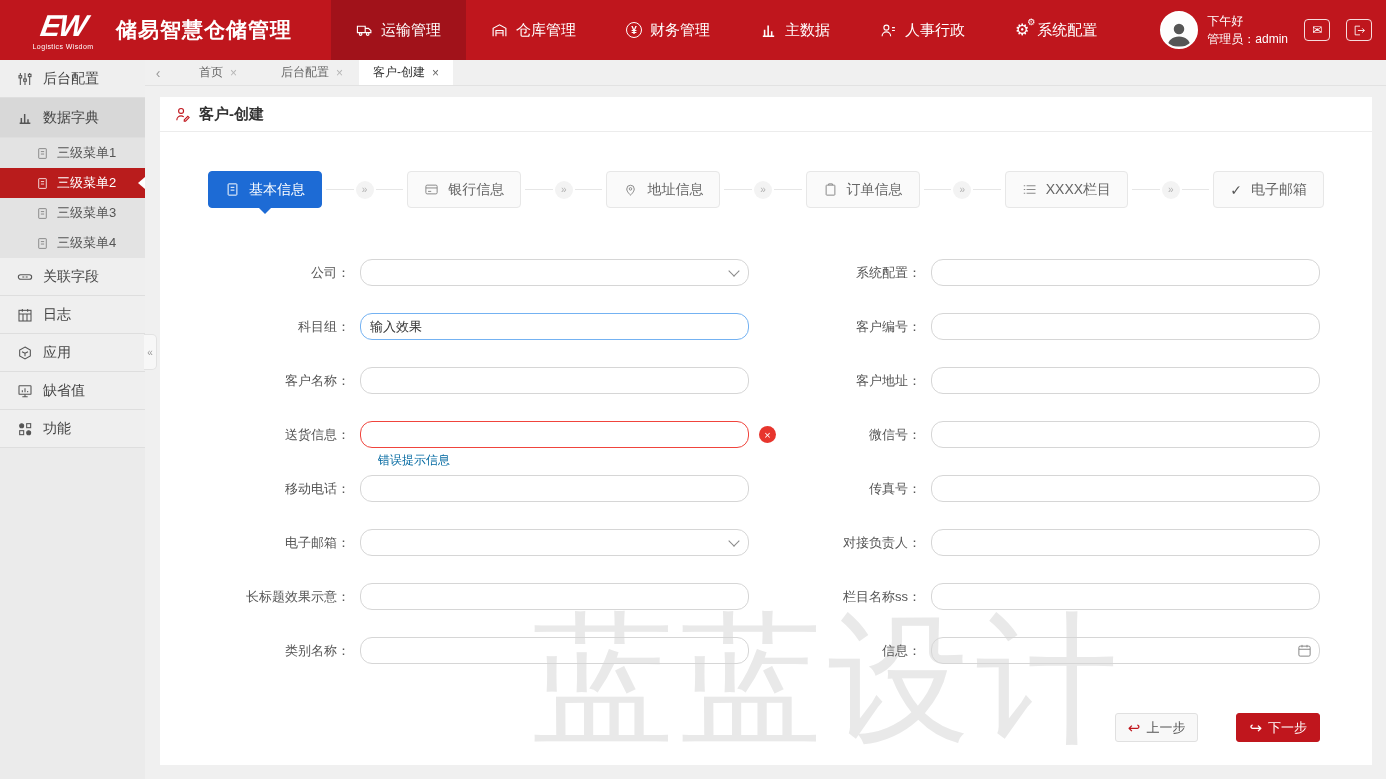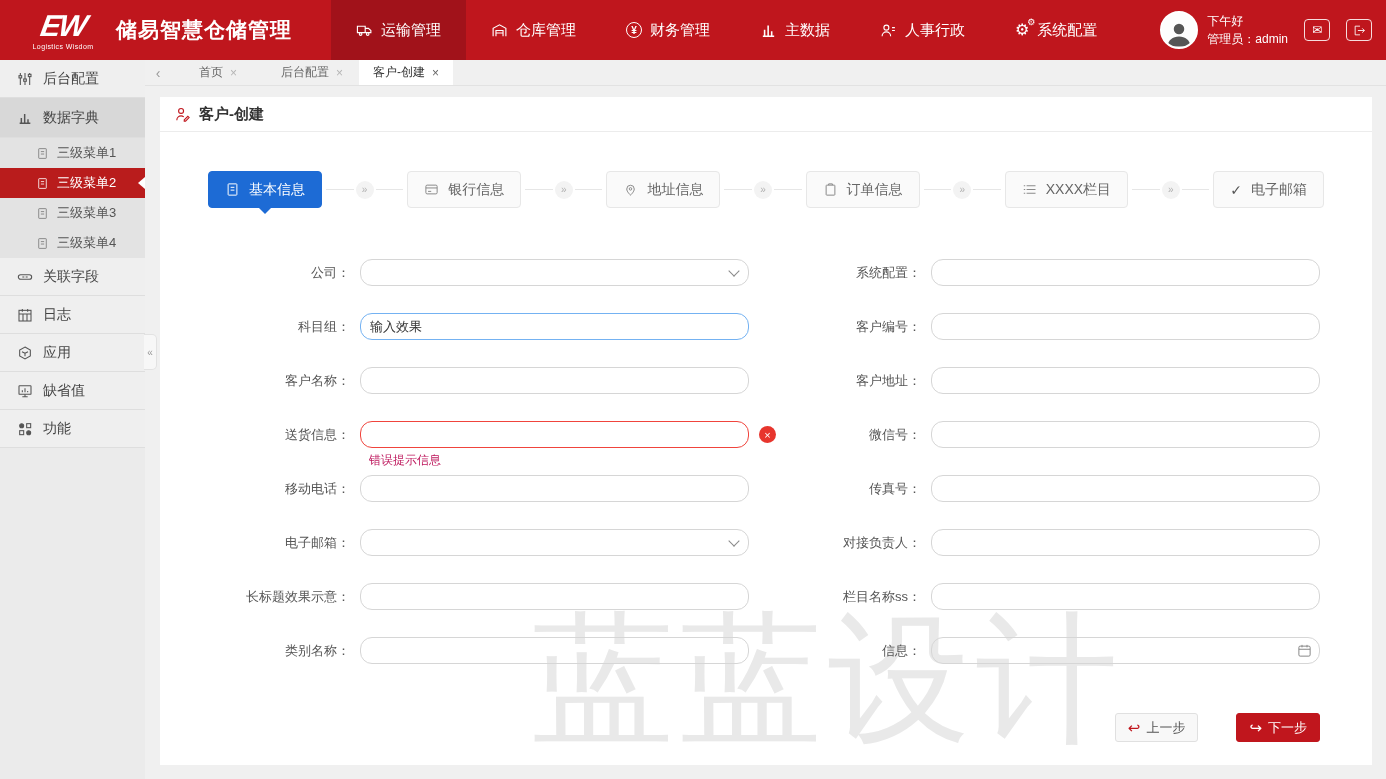--- a/index.html
+++ b/index.html
@@ -93,21 +93,21 @@
   .fwrap { position:relative; height:27px; }
   .finput { width:100%; height:27px; border:1px solid #d6d6d6; border-radius:12px; background:transparent;
     padding:0 9px; font-size:13px; color:#333; outline:none; font-family:inherit; }
   .fwrap.focused .finput { border-color:#74b2f2; }
   .fwrap.error .finput { border-color:#f0443c; }
   .chevron-down { position:absolute; right:11px; top:8px; width:8px; height:8px;
     border-right:1.6px solid #8a8a8a; border-bottom:1.6px solid #8a8a8a; transform:rotate(45deg);
     pointer-events:none; }
   .err-badge { position:absolute; right:-27px; top:5px; width:17px; height:17px; border-radius:50%;
     background:#e7352d; color:#fff; font-size:11px; display:grid; place-items:center; cursor:pointer; }
-  .err-msg { position:absolute; left:9px; top:31px; font-size:12px; color:#be185d; white-space:nowrap; }
+  .err-msg { position:absolute; left:18px; top:31px; font-size:12px; color:#0369a1; white-space:nowrap; }
   .cal-icon { position:absolute; right:8px; top:6px; width:15px; height:15px; cursor:pointer; }
   .cal-icon svg { width:15px; height:15px; stroke:#888; fill:none; stroke-width:1.6; }
 
   
   .footer-btns { position:absolute; right:52px; bottom:23px; display:flex; gap:38px; z-index:2; }
   .btn { height:29px; min-width:67px; border-radius:3px; display:flex; align-items:center;
     justify-content:center; gap:6px; font-size:13px; cursor:pointer; padding:0 12px; }
   .btn-prev { background:#f8f8f8; border:1px solid #e0e0e0; color:#555; }
   .btn-prev .btn-arrow { color:#c0161d; font-size:15px; }
   .btn-next { background:#c0161d; border:1px solid #c0161d; color:#fff; }

